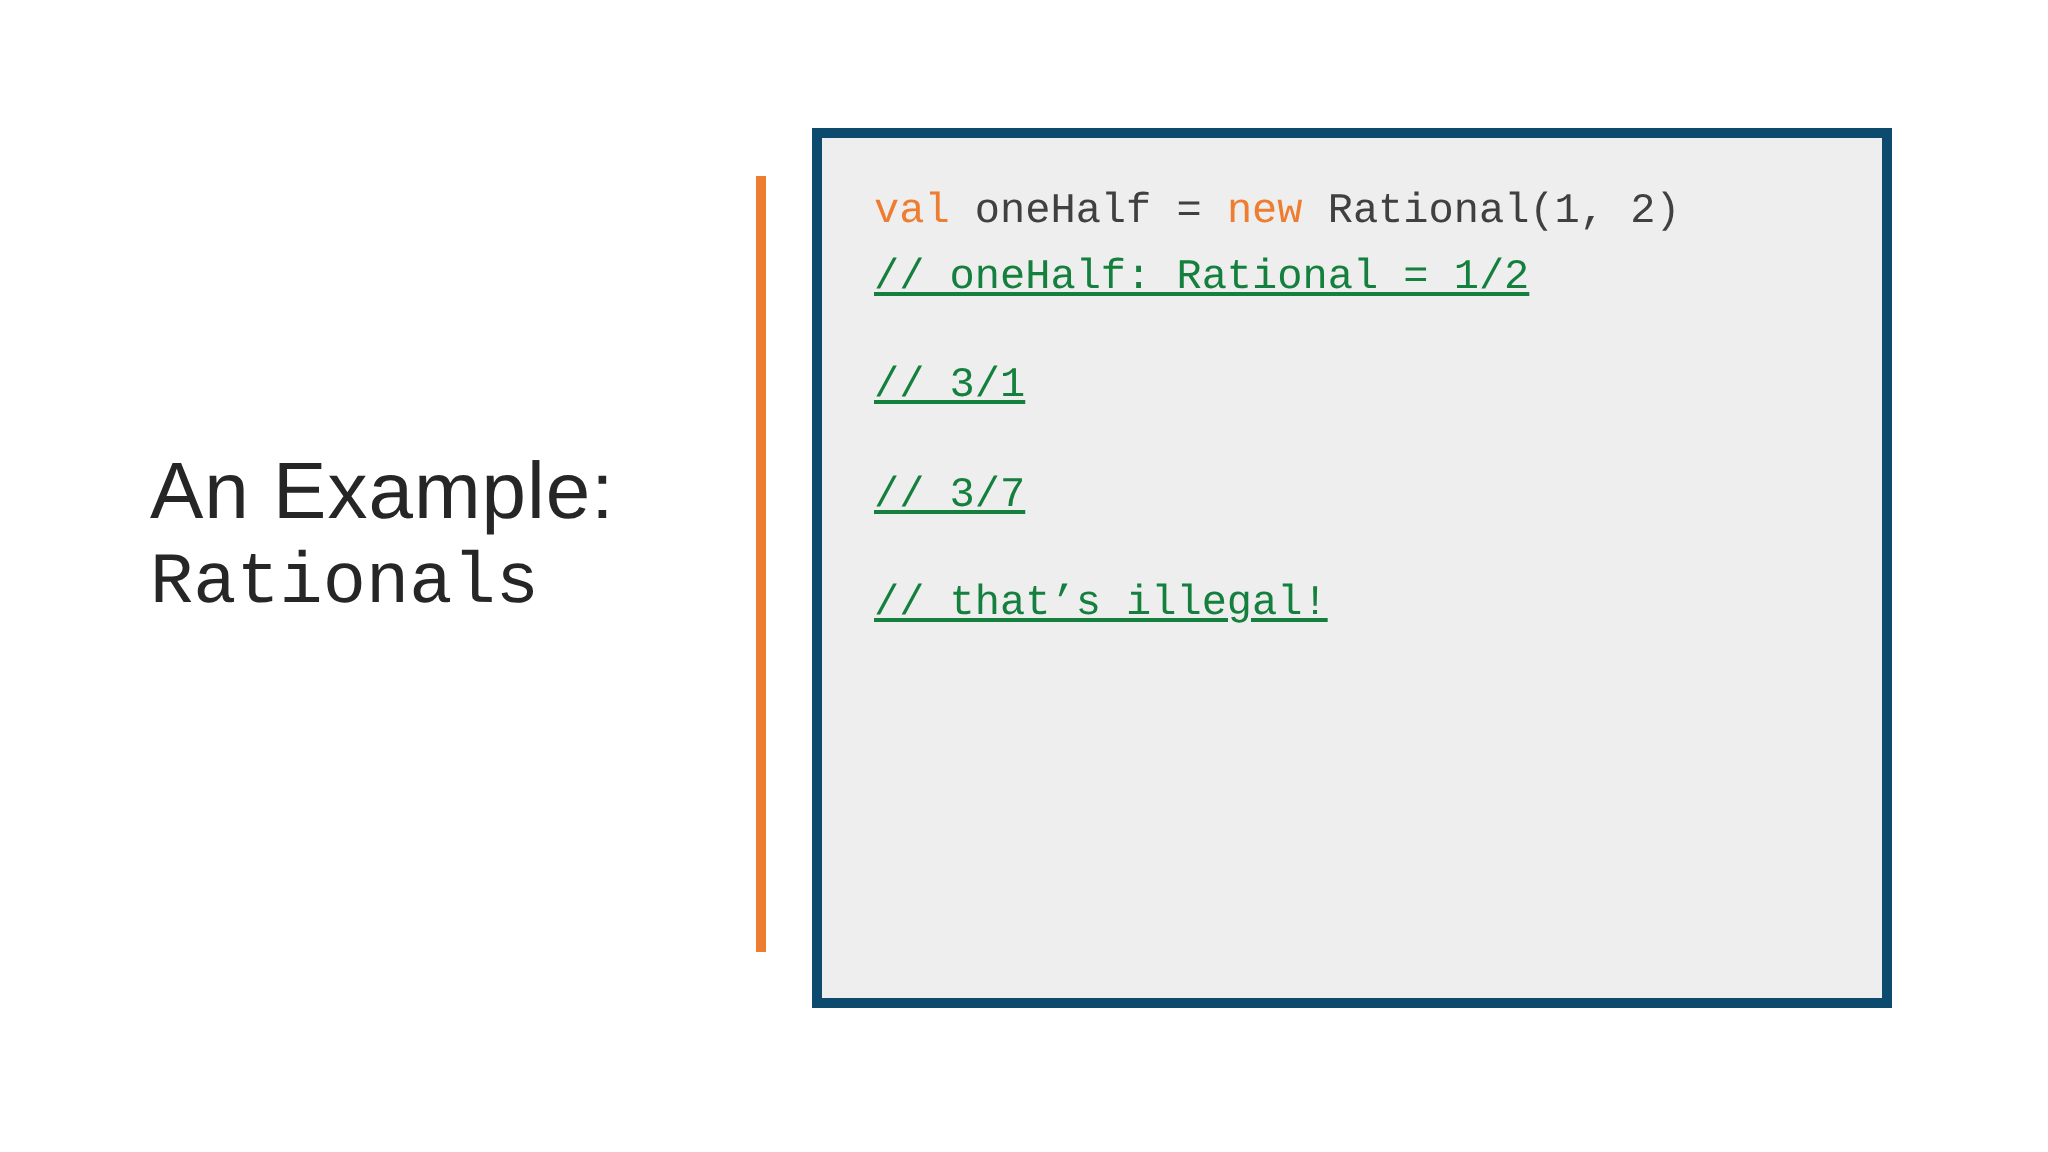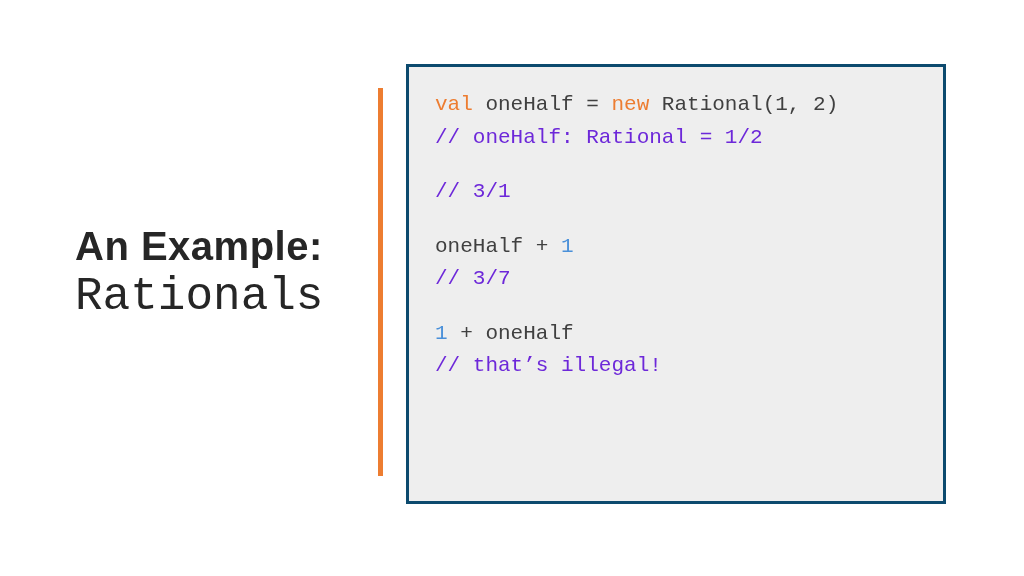--- a/index.html
+++ b/index.html
@@ -18,78 +18,76 @@
     align-items: center;
   }
   .title-block {
     position: absolute;
     left: 75px;
     top: 222px;
     width: 280px;
   }
   .title-line1 {
     font-size: 40px;
-    font-weight: 700;
+    font-weight: 400;
     color: #262626;
     line-height: 1.2;
     letter-spacing: 0.5px;
   }
   .title-line2 {
     font-family: Consolas, "Courier New", monospace;
-    font-size: 46px;
+    font-size: 36px;
     font-weight: 400;
     color: #262626;
     line-height: 1.2;
   }
   .rule {
     position: absolute;
     left: 378px;
     top: 88px;
     width: 5px;
     height: 388px;
     background: #ed7d31;
   }
   .codebox {
     position: absolute;
     left: 406px;
     top: 64px;
     width: 540px;
     height: 440px;
     background: #eeeeee;
-    border: 3px solid #0c4a6e;
+    border: 5px solid #0c4a6e;
     padding: 22px 26px;
     font-family: Consolas, "Courier New", monospace;
     font-size: 21px;
     color: #404040;
     line-height: 1.55;
   }
   .codebox .line { white-space: pre; }
   .kw { color: #ed7d31; }     
   .num { color: #4a90d9; }    
-  .cm { color: #6d28d9; }     
+  .cm { color: #15803d; text-decoration: underline; }     
   .blank { height: 1.05em; }
 </style>
 </head>
 <body>
 
 <div class="slide">
 
   <div class="title-block">
     <div class="title-line1">An Example:</div>
     <div class="title-line2">Rationals</div>
   </div>
 
   <div class="rule"></div>
 
   <div class="codebox">
     <div class="line"><span class="kw">val</span><span> oneHalf = </span><span class="kw">new</span><span> Rational(1, 2)</span></div>
     <div class="line cm">// oneHalf: Rational = 1/2</div>
     <div class="blank"></div>
     <div class="line cm">// 3/1</div>
     <div class="blank"></div>
-    <div class="line"><span>oneHalf + </span><span class="num">1</span></div>
     <div class="line cm">// 3/7</div>
     <div class="blank"></div>
-    <div class="line"><span class="num">1</span><span> + oneHalf</span></div>
     <div class="line cm">// that’s illegal!</div>
   </div>
 
 </div>
 
 </body></html>

